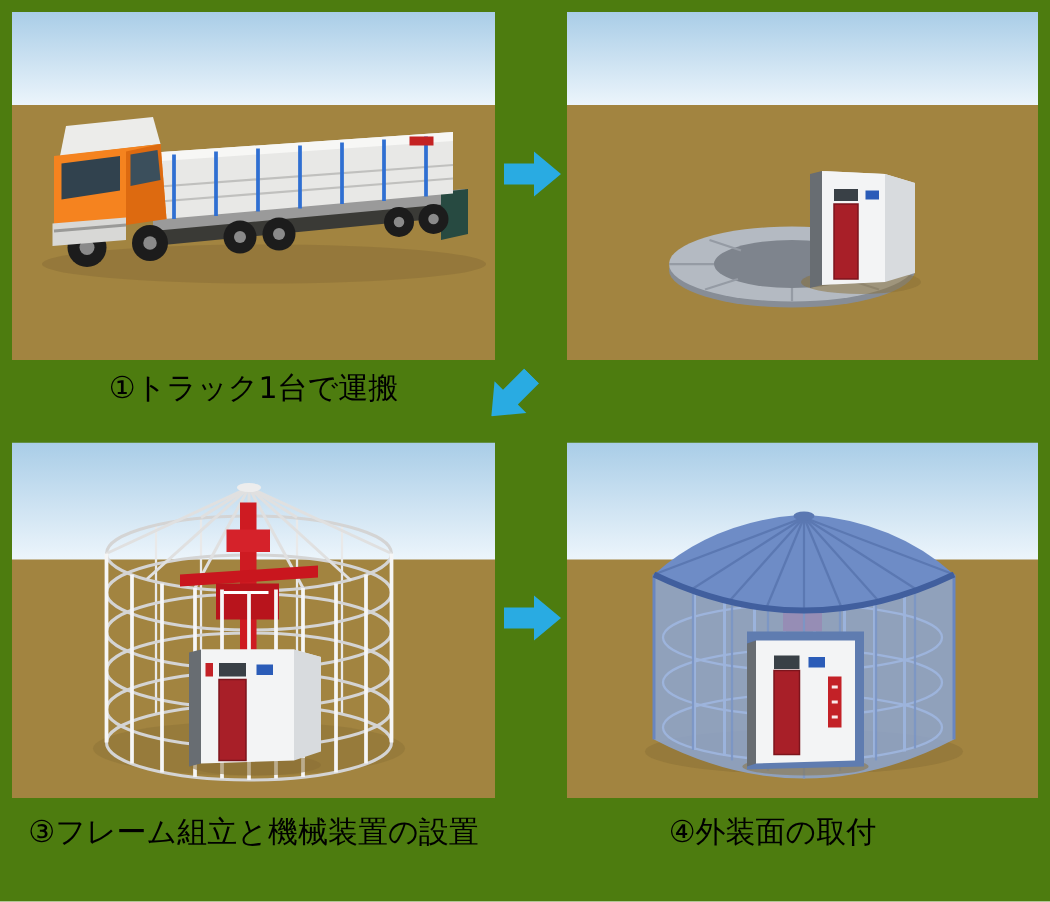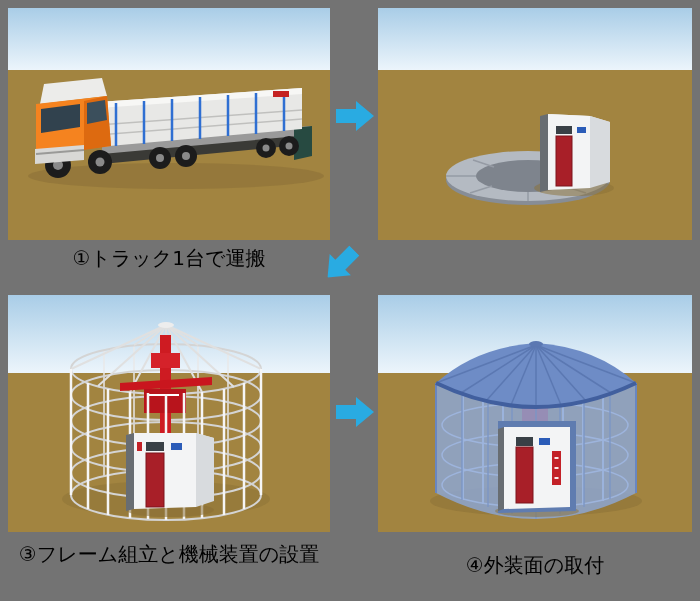--- a/index.html
+++ b/index.html
@@ -1,18 +1,18 @@
 <!DOCTYPE html>
 <html><head>
 <meta charset="utf-8">
 <style>
   * { box-sizing: border-box; }
   html, body { margin: 0; padding: 0; background: #ffffff; }
   body { font-family: "DejaVu Sans", "Liberation Sans", sans-serif; }
-  .figure { position: relative; width: 700px; height: 601px; background: #737373; overflow: hidden; }
+  .figure { position: relative; width: 700px; height: 601px; background: #4d7c0f; overflow: hidden; }
   .panel { position: absolute; }
   .panel svg { display: block; width: 100%; height: 100%; }
   .caption { position: absolute; text-align: center; font-size: 20px; font-weight: 500; color: #000000; line-height: 1.2; }
   .arrow { position: absolute; }
   .arrow svg { display: block; width: 100%; height: 100%; }
   .arrow.down-left { transform: rotate(135deg); }
 </style>
 </head>
 <body>
 
@@ -290,15 +290,15 @@
           <rect x="174" y="156" width="9" height="34" fill="#c32127"></rect>
           <rect x="176.5" y="162" width="4" height="2" fill="#ffffff" opacity="0.9"></rect>
           <rect x="176.5" y="172" width="4" height="2" fill="#ffffff" opacity="0.9"></rect>
           <rect x="176.5" y="182" width="4" height="2" fill="#ffffff" opacity="0.9"></rect>
         </g>
       </g>
     </svg>
   </div>
 
   <div class="caption" style="left:8px; top:542px; width:322px;">③フレーム組立と機械装置の設置</div>
-  <div class="caption" style="left:378px; top:542px; width:314px;margin-top:11px;">④外装面の取付</div>
+  <div class="caption" style="left:358px; top:542px; width:314px;">④外装面の取付</div>
 
 </div>
 
 </body></html>

